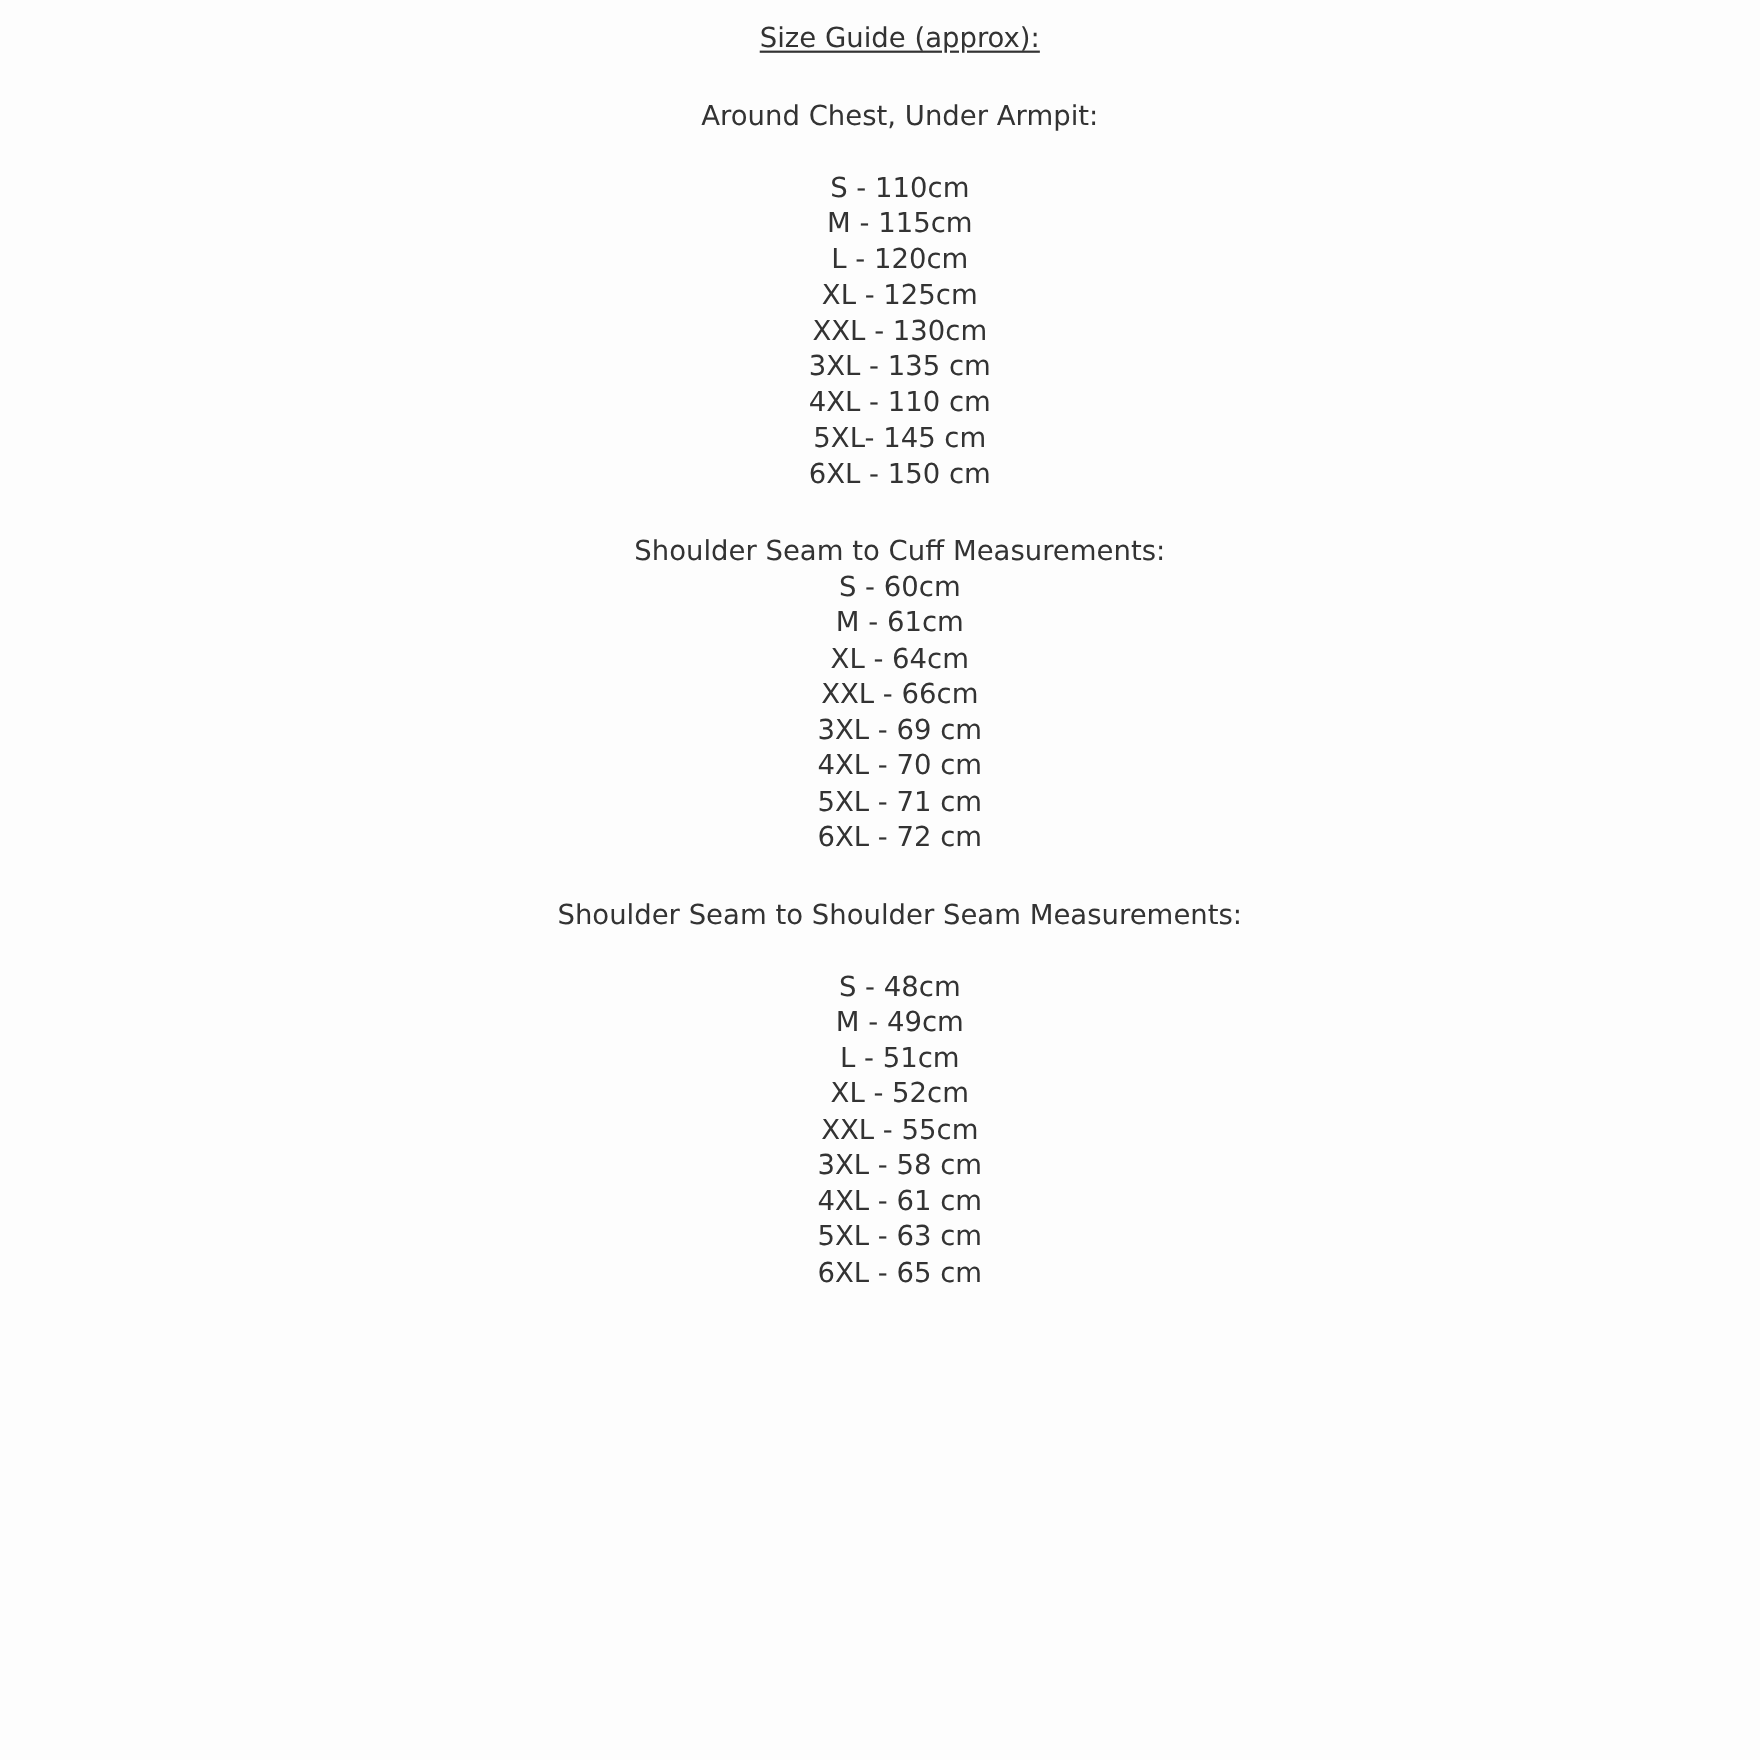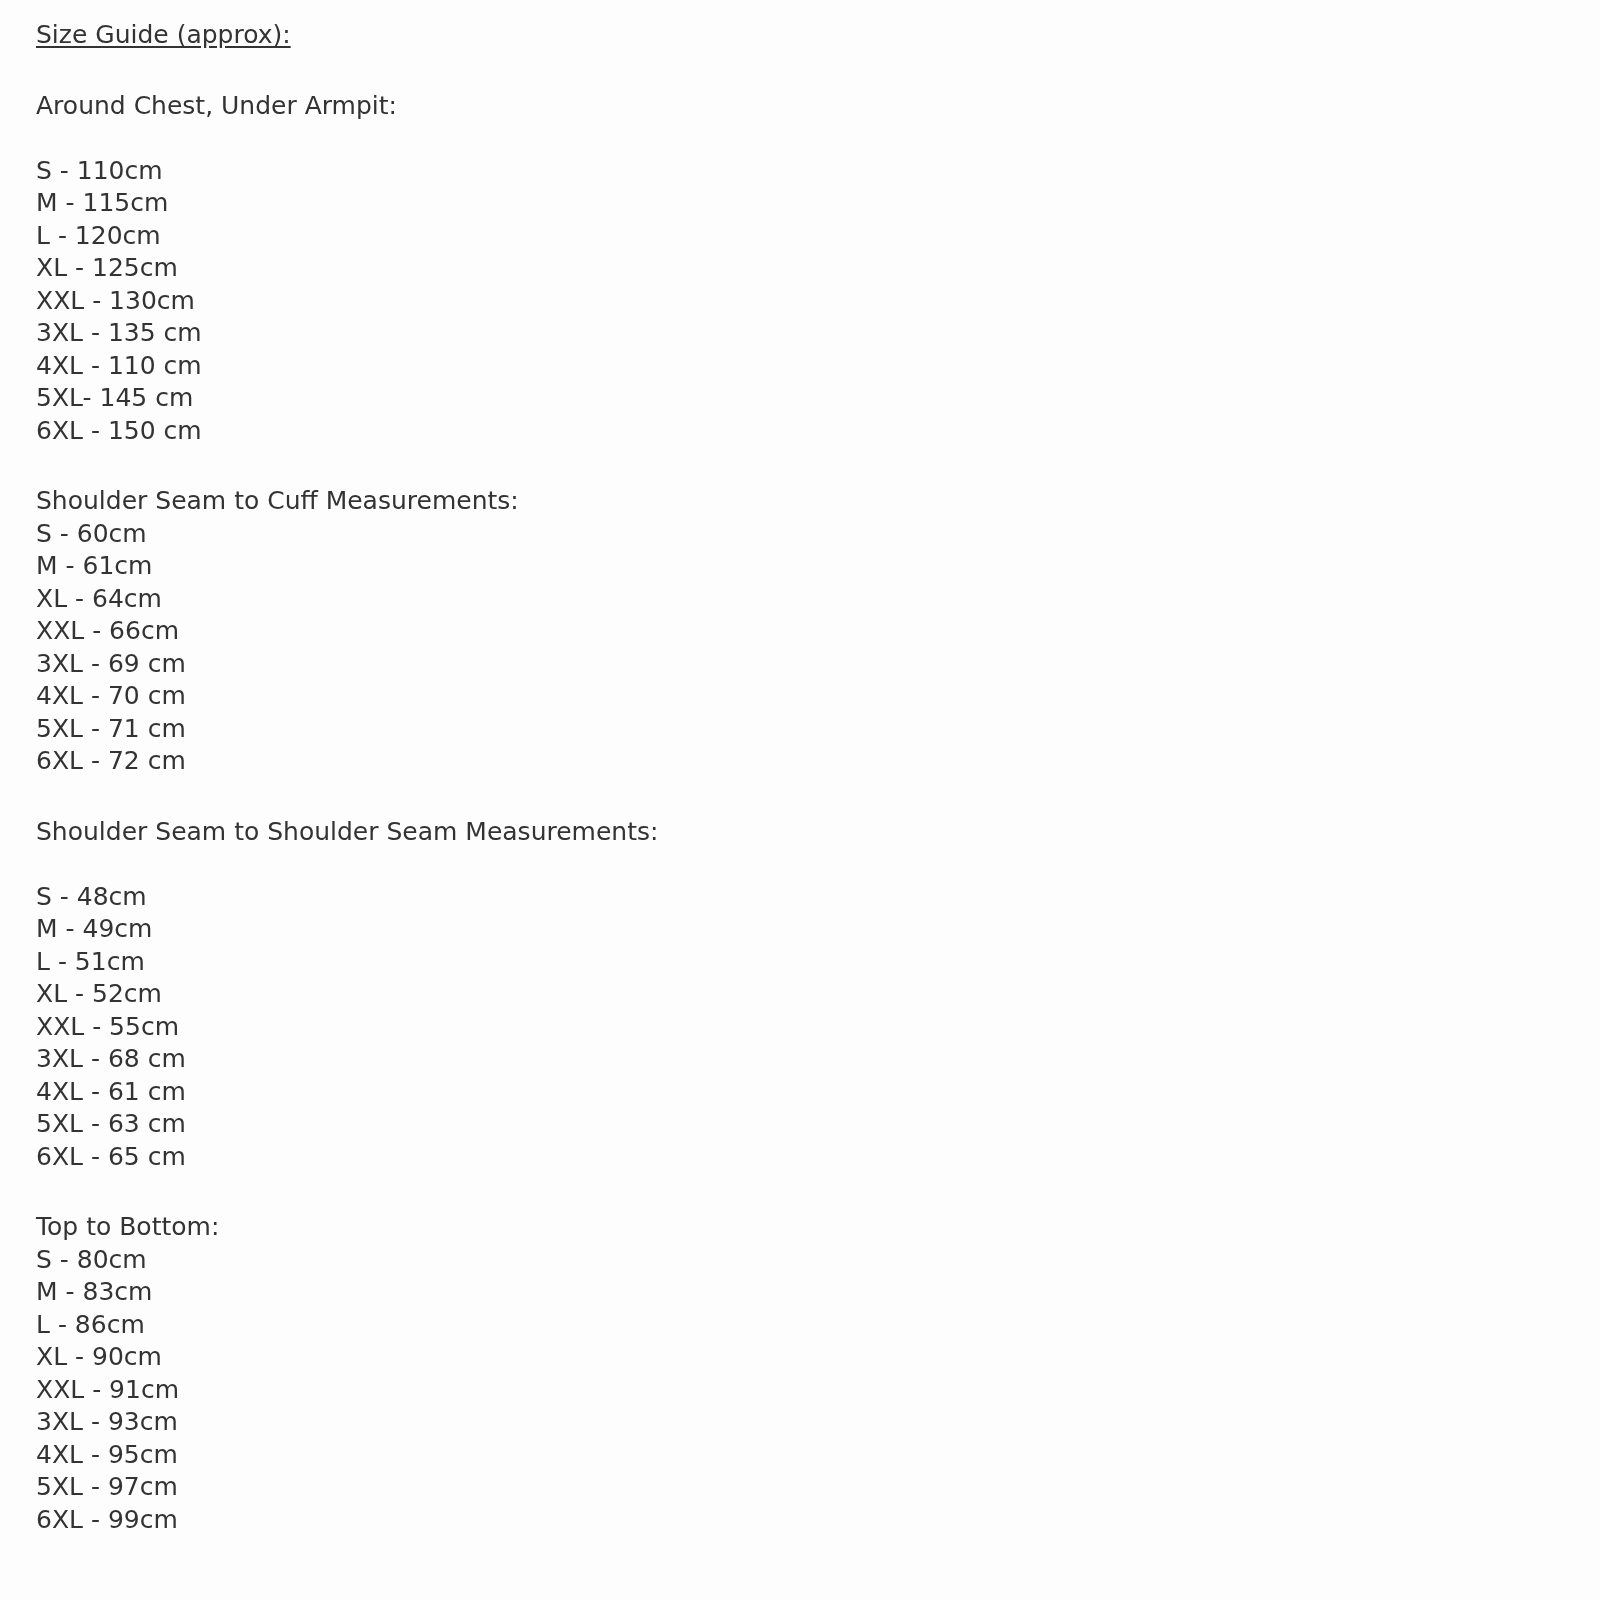--- a/index.html
+++ b/index.html
@@ -12,21 +12,21 @@
     height: 1600px;
     overflow: hidden;
     font-family: "DejaVu Sans", "Liberation Sans", sans-serif;
     color: #333333;
   }
   .doc {
     box-sizing: border-box;
     width: 1600px;
     padding-top: 19px;
     padding-left: 36px; 
-    text-align: left;
+    text-align: center;
     font-size: 25px;
     line-height: 32.5px;
     -webkit-font-smoothing: antialiased;
   }
   .title {
     text-decoration: underline;
     text-underline-offset: 3px;
   }
   .heading {
     margin-top: 38px; 
@@ -75,35 +75,21 @@
   </section>
 
   <section class="sec gap-items">
     <div class="heading">Shoulder Seam to Shoulder Seam Measurements:</div>
     <div class="items">
       <div class="item">S - 48cm</div>
       <div class="item">M - 49cm</div>
       <div class="item">L - 51cm</div>
       <div class="item">XL - 52cm</div>
       <div class="item">XXL - 55cm</div>
-      <div class="item">3XL - 68 cm</div>
+      <div class="item">3XL - 58 cm</div>
       <div class="item">4XL - 61 cm</div>
       <div class="item">5XL - 63 cm</div>
       <div class="item">6XL - 65 cm</div>
     </div>
   </section>
 
-  <section class="sec">
-    <div class="heading">Top to Bottom:</div>
-    <div class="items">
-      <div class="item">S - 80cm</div>
-      <div class="item">M - 83cm</div>
-      <div class="item">L - 86cm</div>
-      <div class="item">XL - 90cm</div>
-      <div class="item">XXL - 91cm</div>
-      <div class="item">3XL - 93cm</div>
-      <div class="item">4XL - 95cm</div>
-      <div class="item">5XL - 97cm</div>
-      <div class="item">6XL - 99cm</div>
-    </div>
-  </section>
 
 </div>
 
 </body></html>

